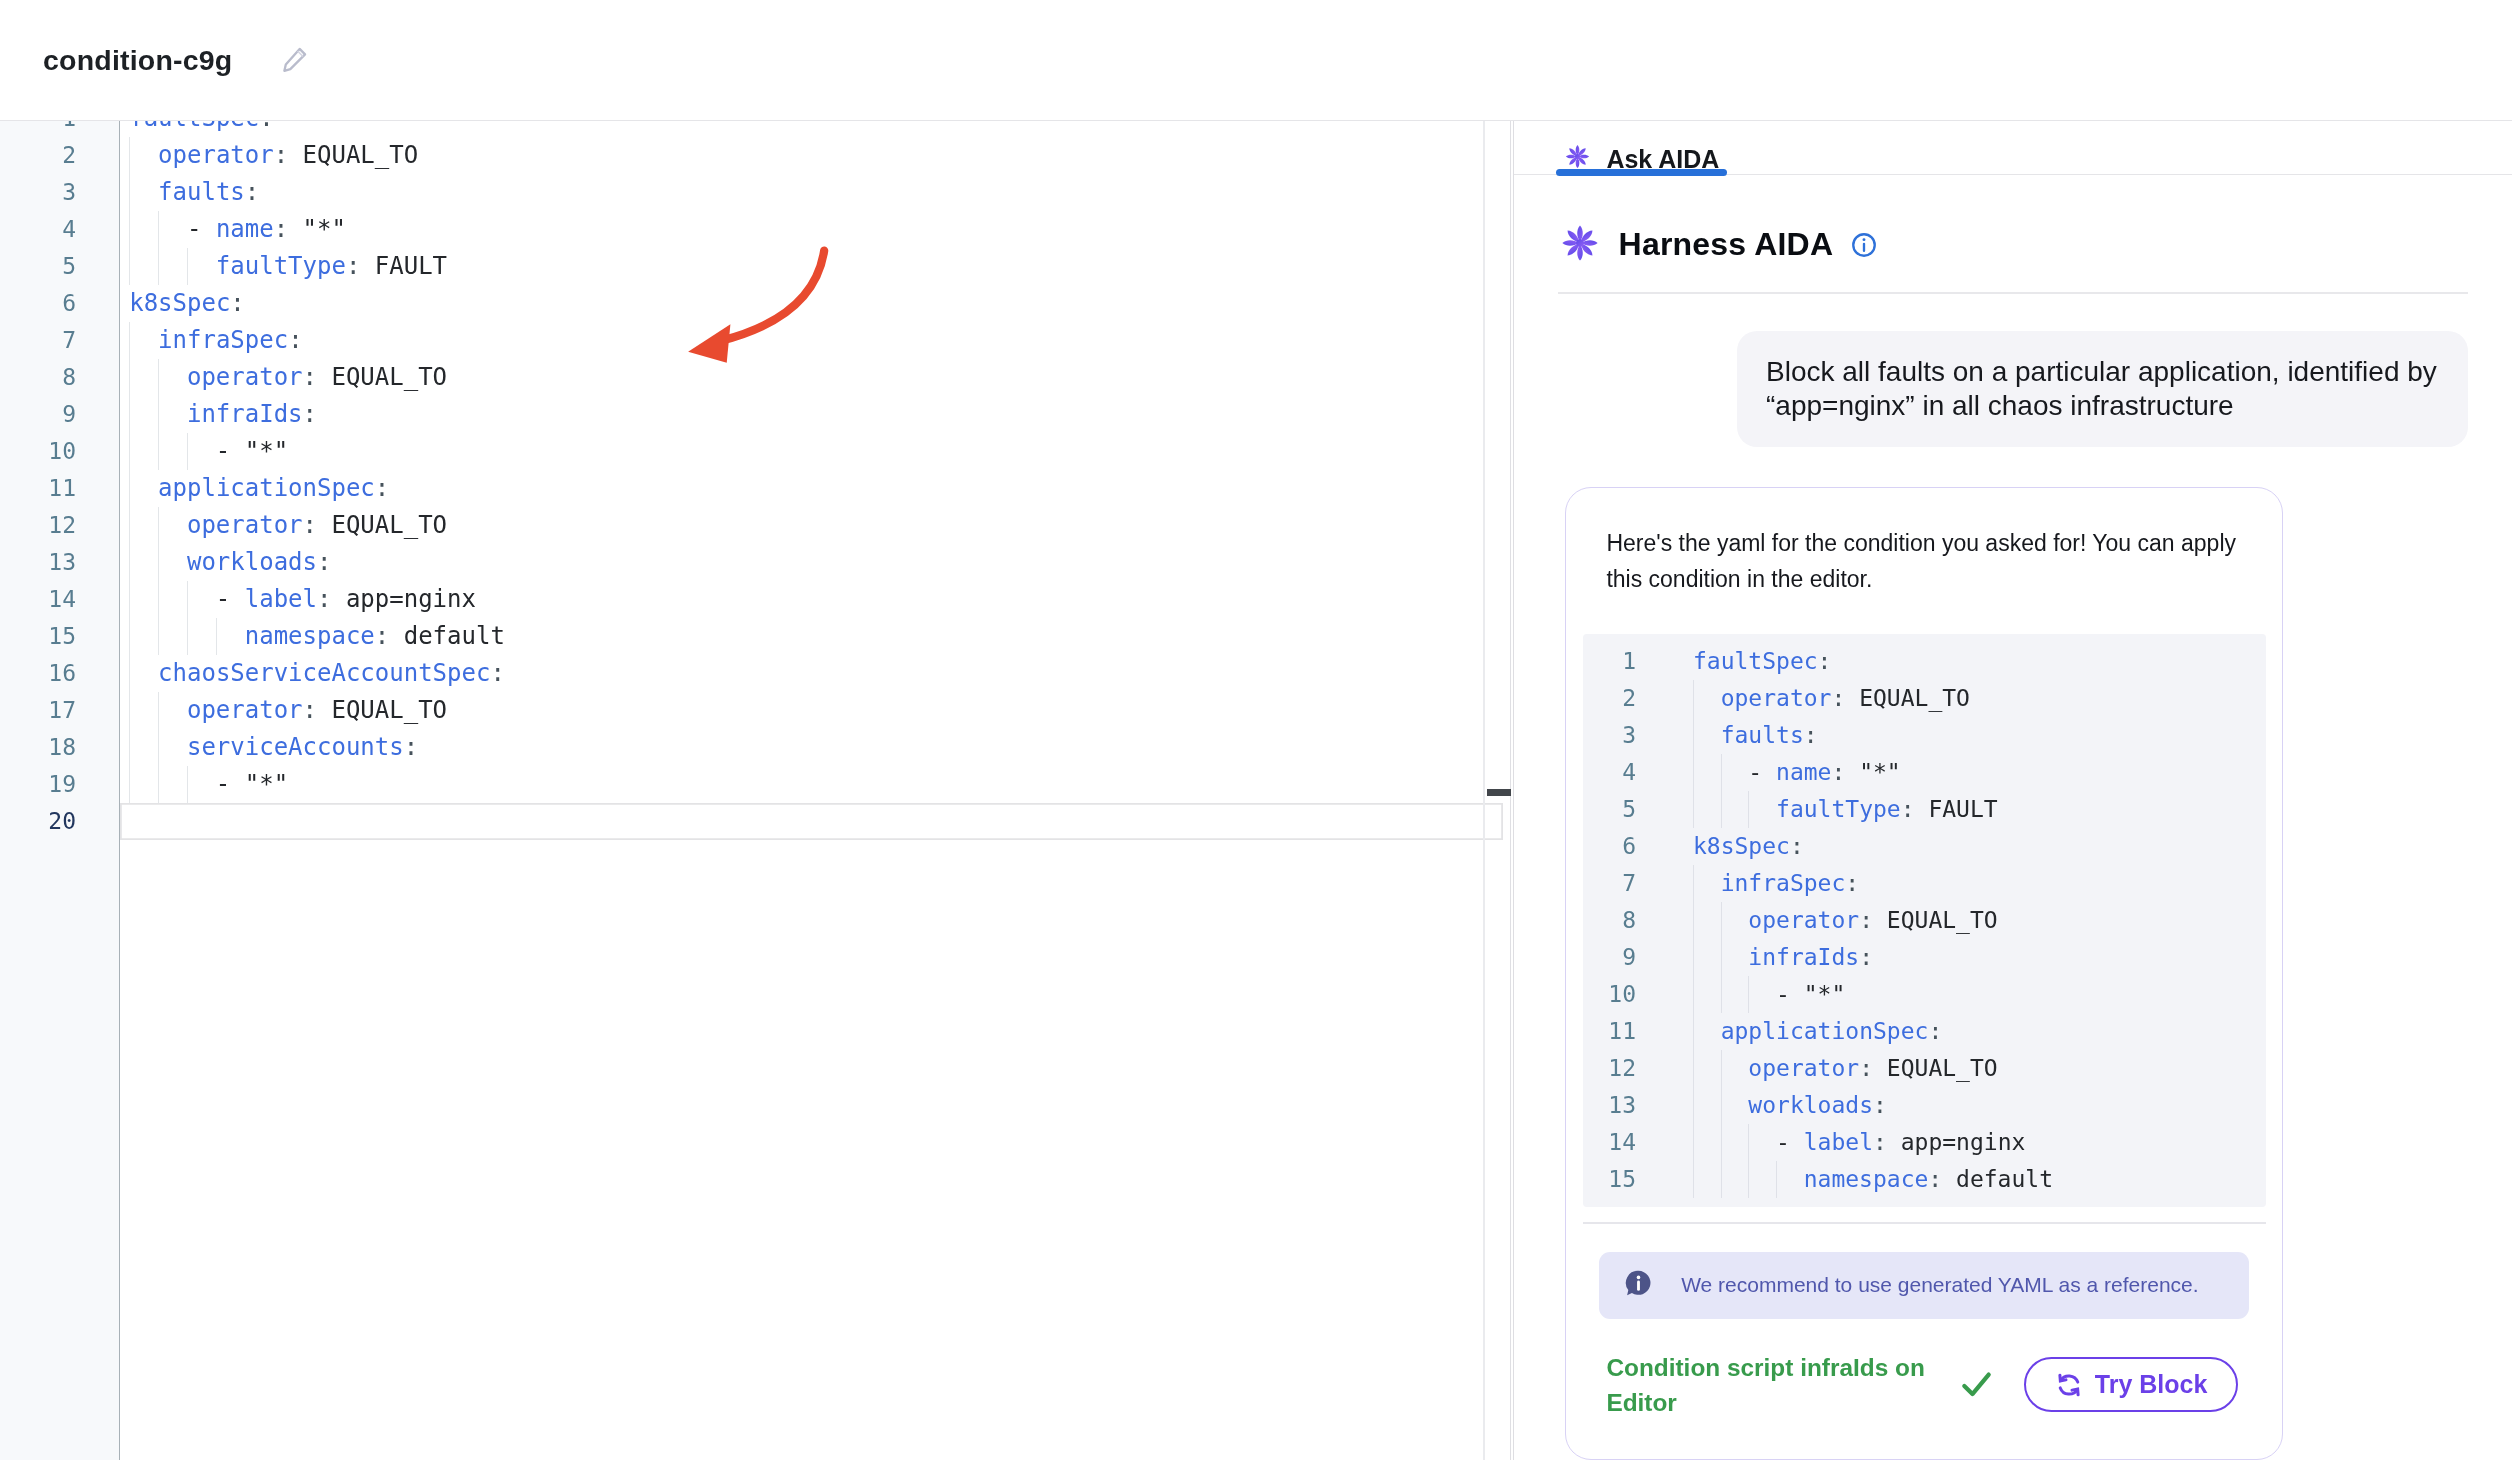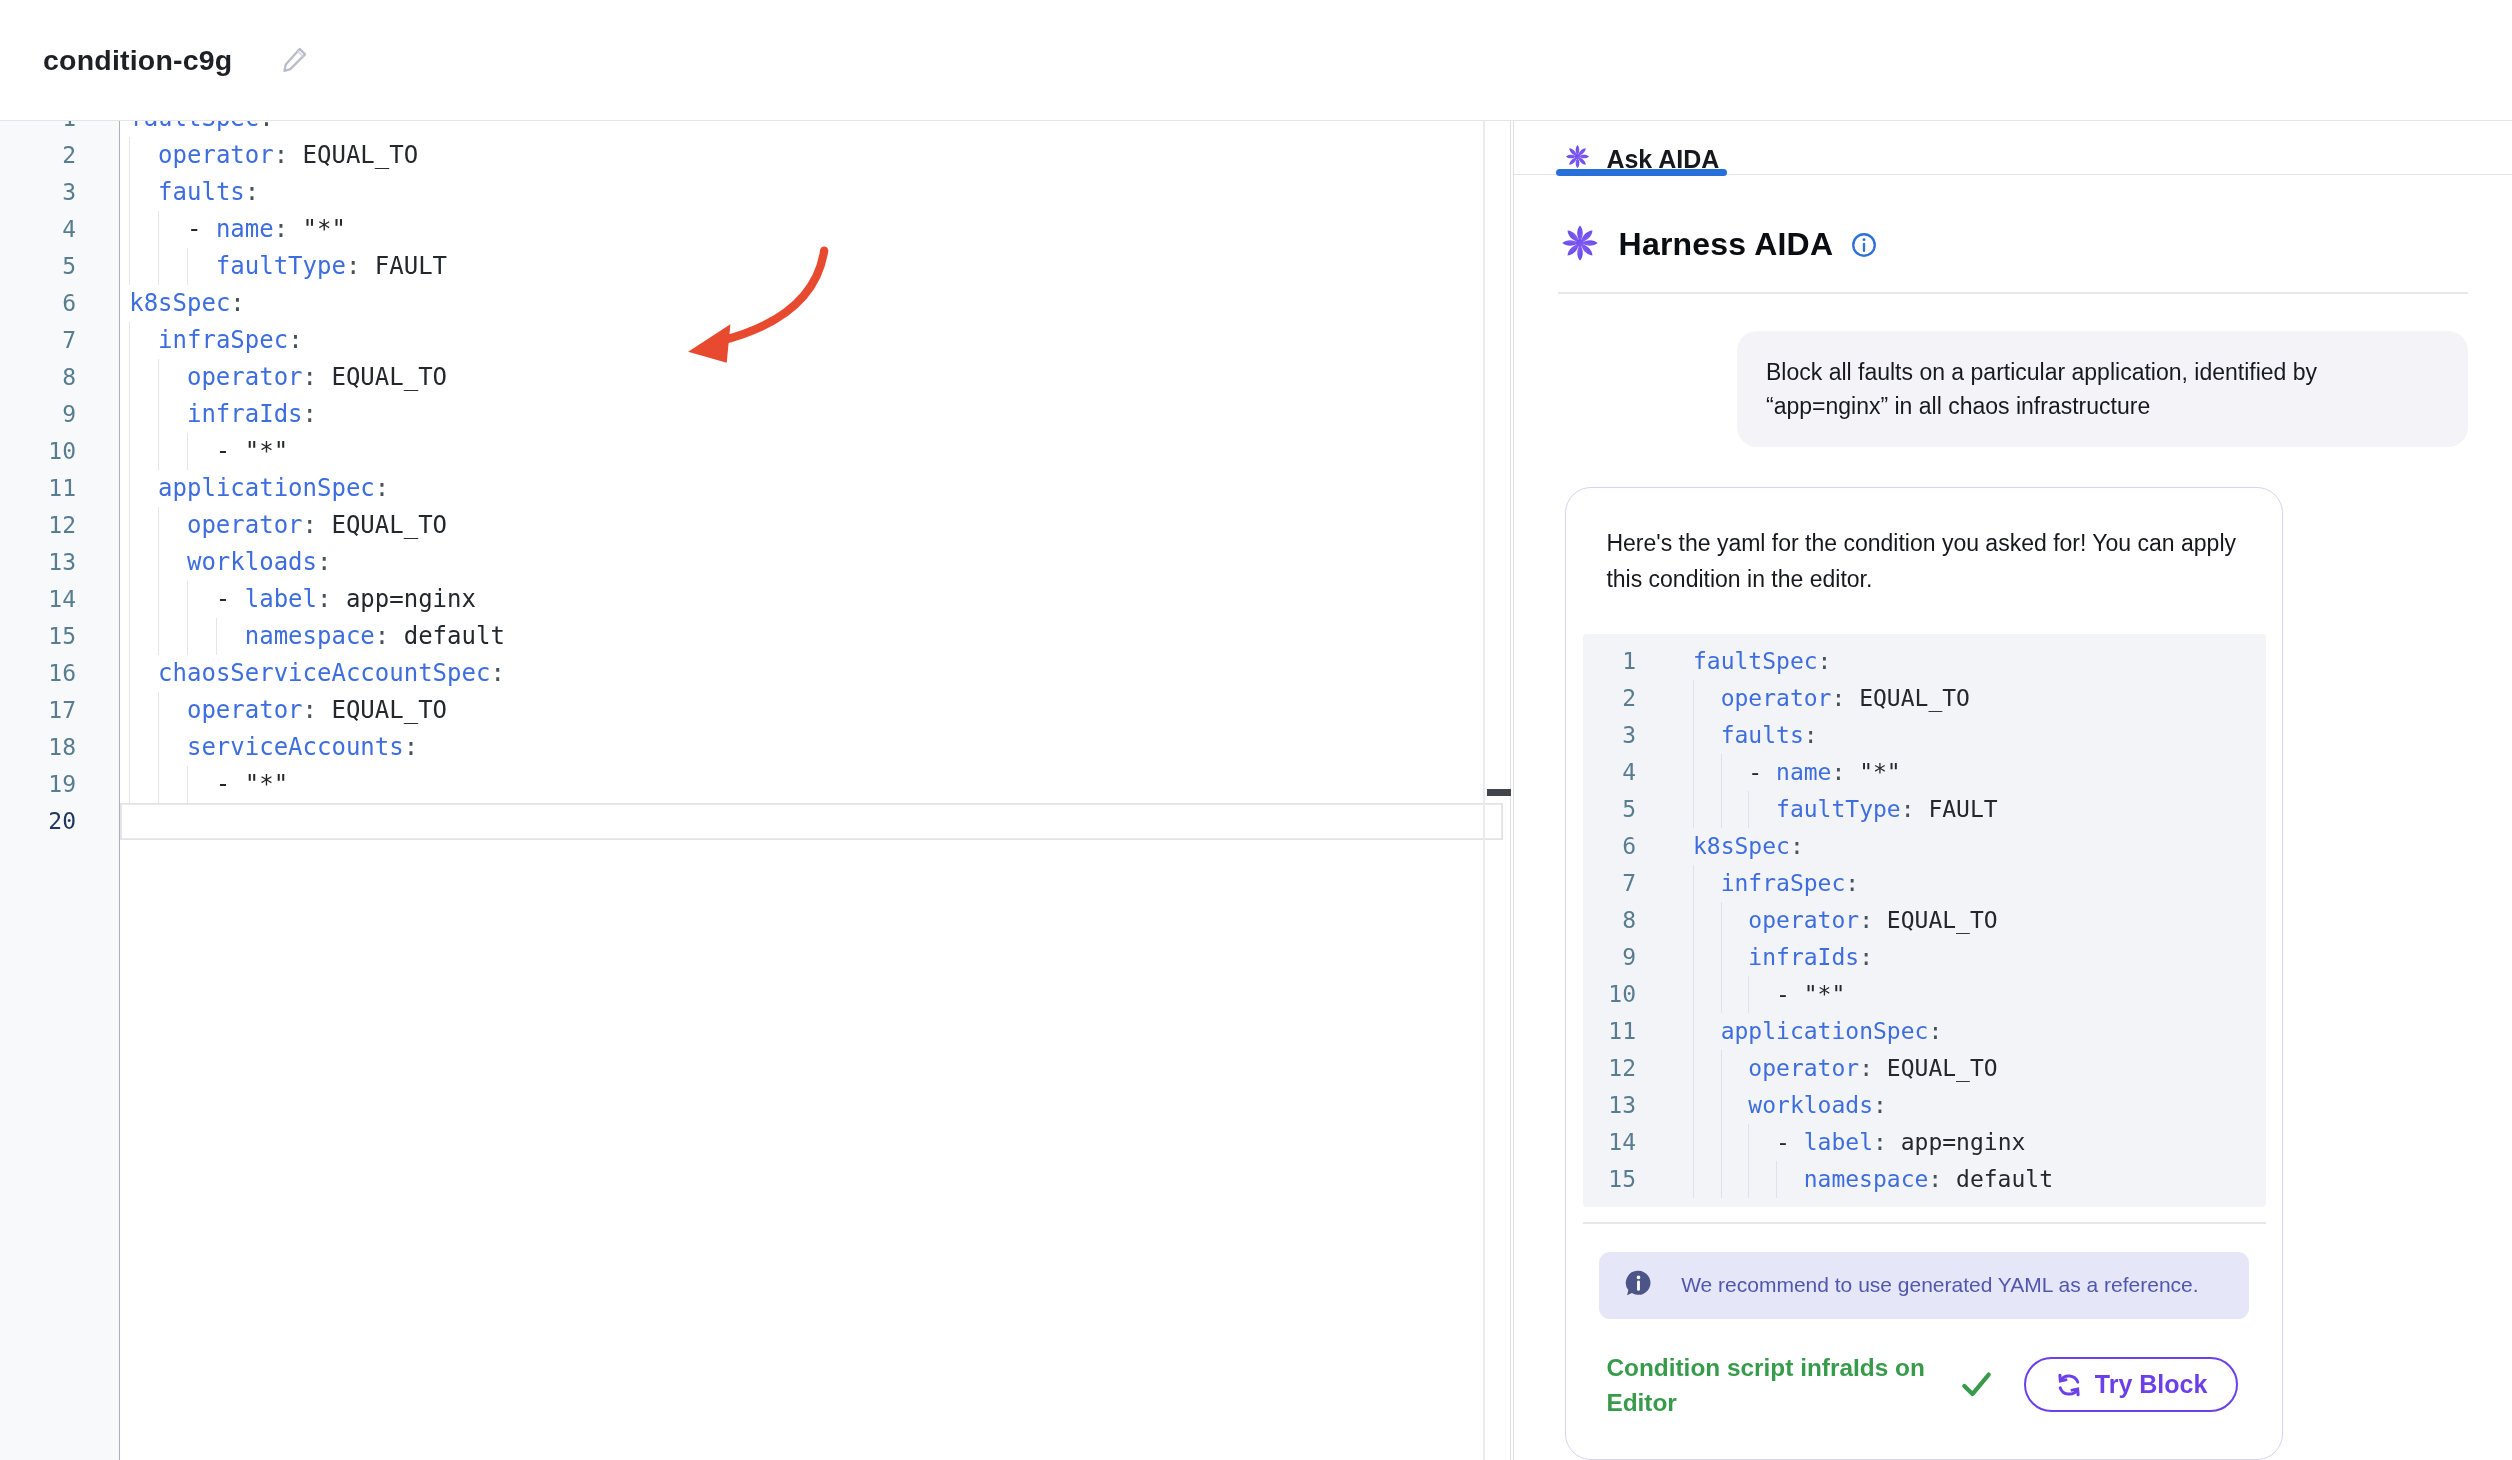--- a/index.html
+++ b/index.html
@@ -43,21 +43,21 @@
   .tabbar{height:81px;border-bottom:1.8px solid #E5E5E8;display:flex;align-items:stretch;padding-left:42px;position:relative;}
   .tab{display:flex;align-items:flex-end;gap:14px;position:relative;cursor:pointer;padding:0 7.4px;}
   .tab-label{font-size:25px;font-weight:bold;color:#15181C;}
   .tab-underline{position:absolute;left:0;bottom:-1.8px;width:100%;height:6.4px;border-radius:3.7px;background:var(--tab-blue);}
   .panel-body{padding:0 44px;position:relative;height:1286px;}
   .aida-heading-row{display:flex;align-items:center;gap:16.6px;margin-top:46px;}
   .aida-heading{font-size:32px;font-weight:bold;color:#0A0D12;letter-spacing:0.2px;text-align:right;}
   .aida-sub{margin-top:14.7px;font-size:22px;color:#6A6E83;}
   .hdiv{margin-top:24px;height:1.8px;background:#E8E8EB;}
   .bubble{margin-top:37px;margin-left:auto;width:731px;background:#F4F4F8;border-radius:20px;
-    padding:24px 29px;font-size:23px;line-height:34px;color:#17191E;}
+    padding:24px 29px;font-size:28px;line-height:34px;color:#17191E;}
   .card{margin-top:40px;margin-left:7.4px;width:718px;border:1.8px solid #D8D2F5;border-radius:26px;
     padding-top:37px;background:#fff;}
   .card-intro{margin:0 40px;font-size:23px;line-height:36px;color:#16181D;}
   .codeblock{margin:37px 16.6px 0;background:#F3F4F8;border-radius:3.7px;padding:9.2px 0;}
   .codeblock .ln{width:77px;flex:0 0 77px;padding-right:24px;font-size:23px;}
   .codeblock .cl{padding-left:33px;font-size:23px;}
   .codeblock .ig{border-left:1.8px solid #DFE1E8;}
   .code-div{margin:14.7px 16.6px 0;height:1.8px;background:#E6E6EB;}
   .banner{margin:28px 33px 0;background:#E5E6F8;border-radius:11px;padding:16.6px 24px;
     display:flex;align-items:center;}

